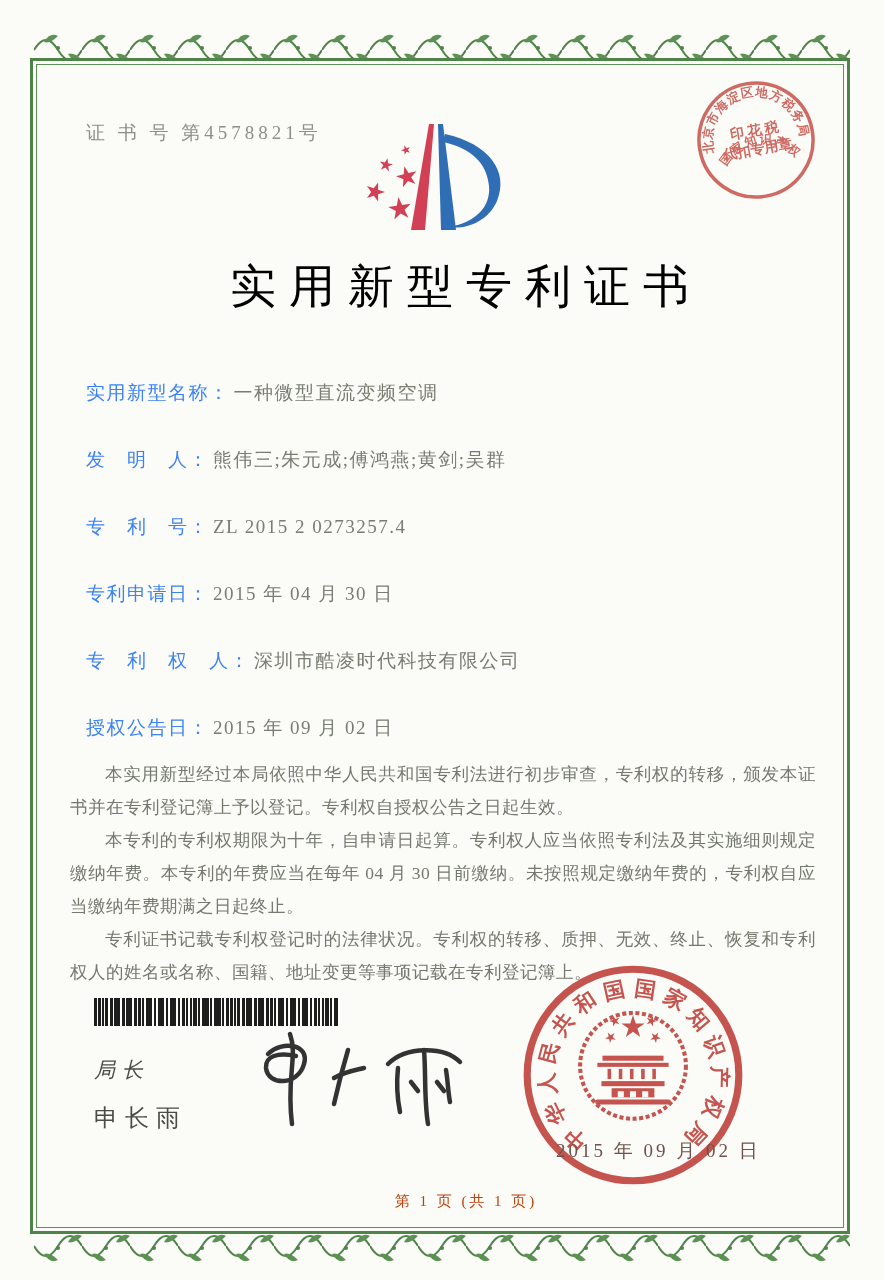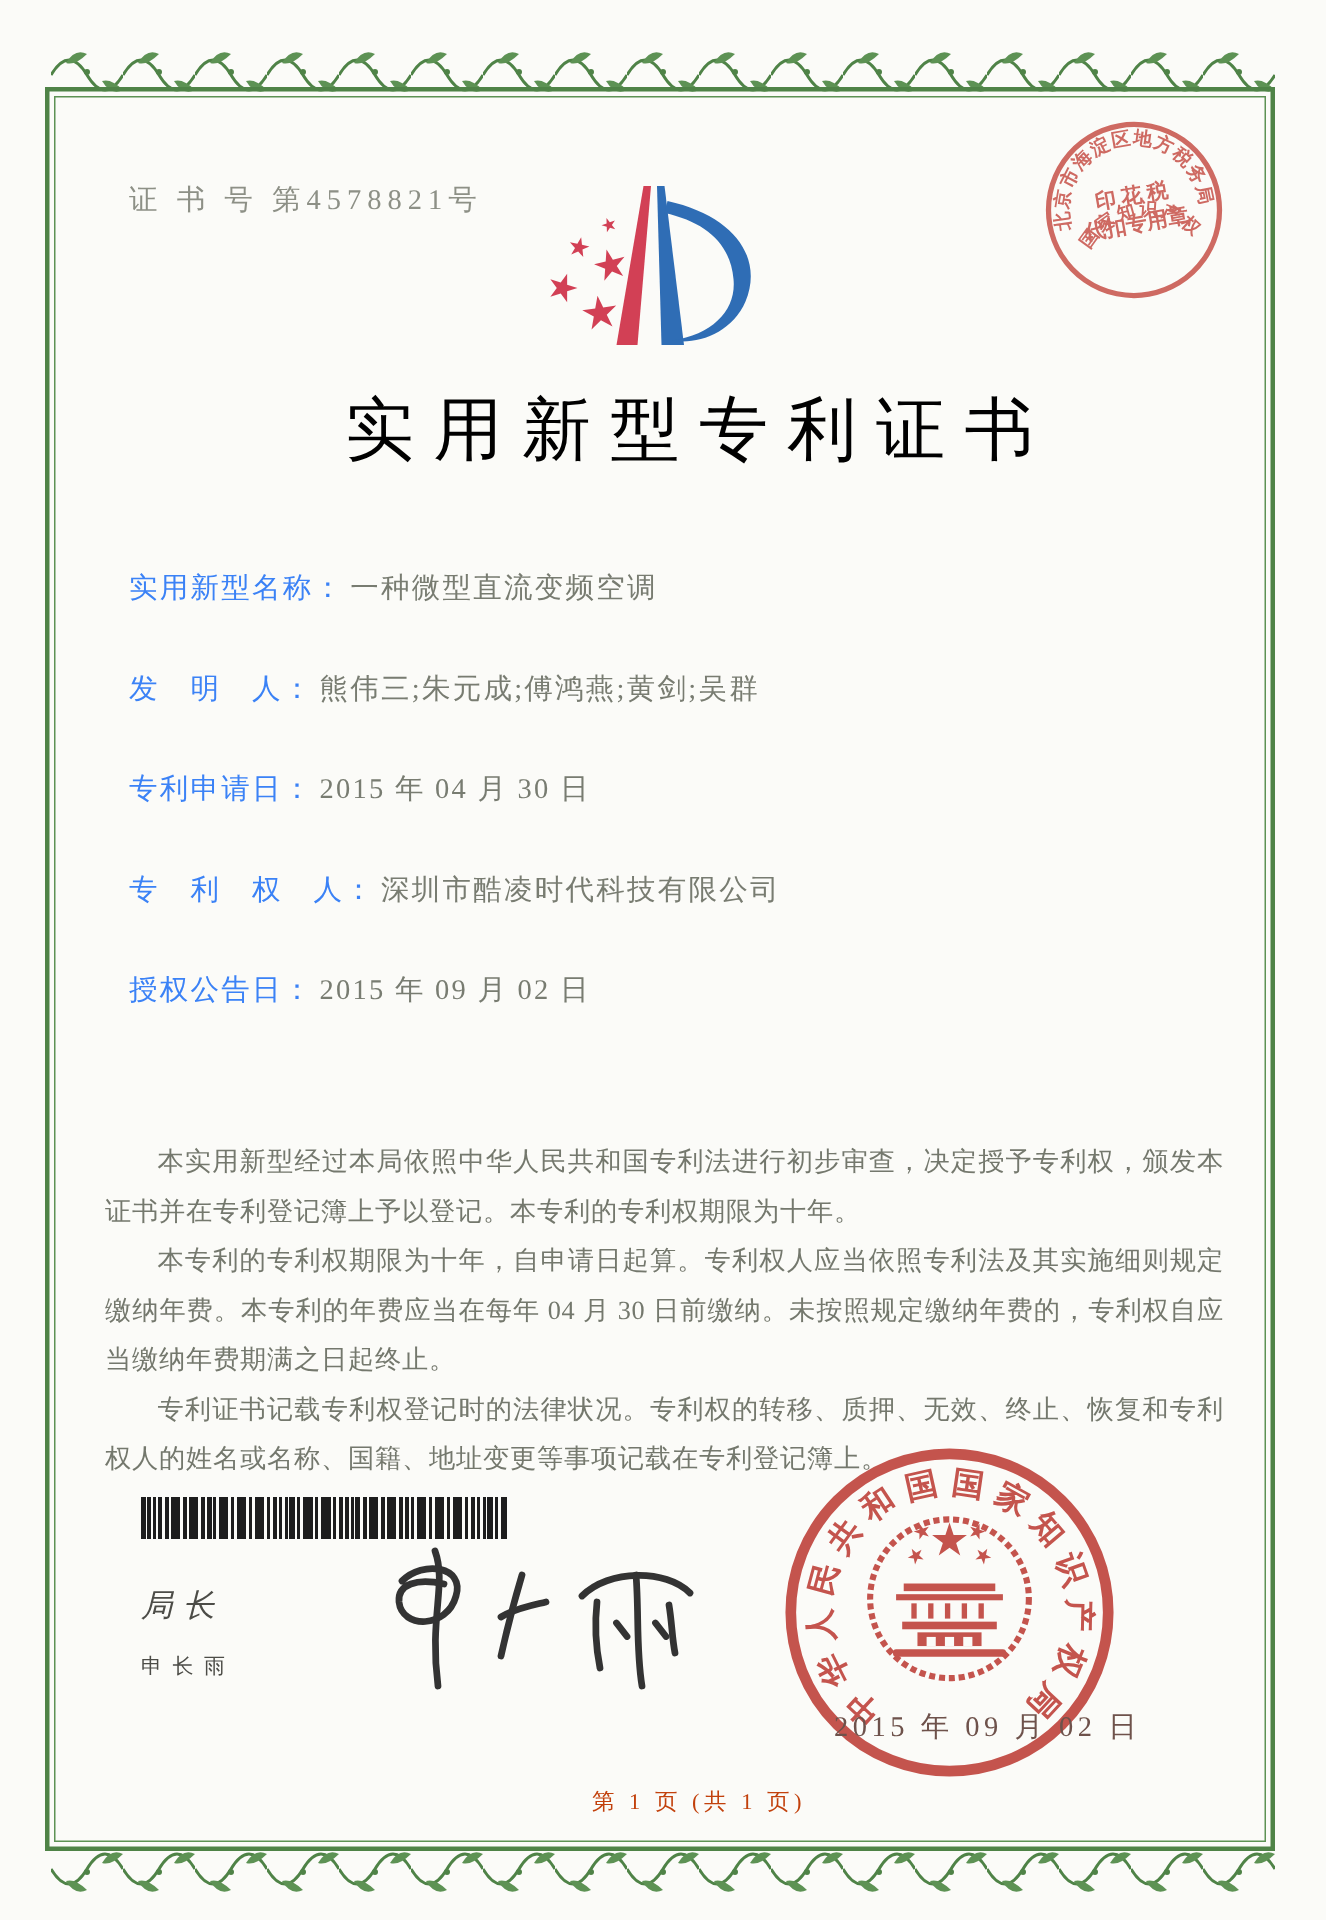--- a/index.html
+++ b/index.html
@@ -58,21 +58,21 @@
       repeating-linear-gradient(90deg,#1d1d1d 0 2px,transparent 2px 4px),
       repeating-linear-gradient(90deg,#1d1d1d 0 1px,transparent 1px 6px),
       repeating-linear-gradient(90deg,#1d1d1d 0 3px,transparent 3px 11px);
   }
   .director-title{
     position:absolute;left:94px;top:1056px;
     font-size:21px;letter-spacing:7px;color:#4c4c47;font-style:italic;
   }
   .director-name{
     position:absolute;left:94px;top:1102px;
-    font-size:14px;letter-spacing:7px;color:#4c4c47;
+    font-size:24px;letter-spacing:7px;color:#4c4c47;
   }
   .signature{position:absolute;left:238px;top:1018px;}
   .main-seal{position:absolute;left:516px;top:958px;opacity:.92;}
   .seal-date{
     position:absolute;left:556px;top:1138px;
     font-size:19px;letter-spacing:3px;color:#6e524b;
   }
   .footer{
     position:absolute;left:0;right:0;top:1192px;text-align:center;
     font-size:15px;letter-spacing:3px;color:#c2410c;
@@ -144,32 +144,35 @@
   <div class="title">实用新型专利证书</div>
 
   <div class="fields">
     <div class="field-row">
       <span class="f-label">实用新型名称：</span><span class="f-value">一种微型直流变频空调</span>
     </div>
     <div class="field-row">
       <span class="f-label">发　明　人：</span><span class="f-value">熊伟三;朱元成;傅鸿燕;黄剑;吴群</span>
     </div>
     <div class="field-row">
+      <span class="f-label">专　利　号：</span><span class="f-value">ZL 2015 2 0273257.4</span>
+    </div>
+    <div class="field-row">
       <span class="f-label">专利申请日：</span><span class="f-value">2015 年 04 月 30 日</span>
     </div>
     <div class="field-row">
       <span class="f-label">专　利　权　人：</span><span class="f-value">深圳市酷凌时代科技有限公司</span>
     </div>
     <div class="field-row">
       <span class="f-label">授权公告日：</span><span class="f-value">2015 年 09 月 02 日</span>
     </div>
   </div>
 
   <div class="body-text">
-    <p>本实用新型经过本局依照中华人民共和国专利法进行初步审查，决定授予专利权，颁发本证书并在专利登记簿上予以登记。本专利的专利权期限为十年。</p>
+    <p>本实用新型经过本局依照中华人民共和国专利法进行初步审查，专利权的转移，颁发本证书并在专利登记簿上予以登记。专利权自授权公告之日起生效。</p>
     <p>本专利的专利权期限为十年，自申请日起算。专利权人应当依照专利法及其实施细则规定缴纳年费。本专利的年费应当在每年 04 月 30 日前缴纳。未按照规定缴纳年费的，专利权自应当缴纳年费期满之日起终止。</p>
     <p>专利证书记载专利权登记时的法律状况。专利权的转移、质押、无效、终止、恢复和专利权人的姓名或名称、国籍、地址变更等事项记载在专利登记簿上。</p>
   </div>
 
   <div class="barcode"></div>
 
   <div class="director-title">局长</div>
   <div class="director-name">申长雨</div>
 
   <svg class="signature" width="250" height="124" viewBox="0 0 250 124">

